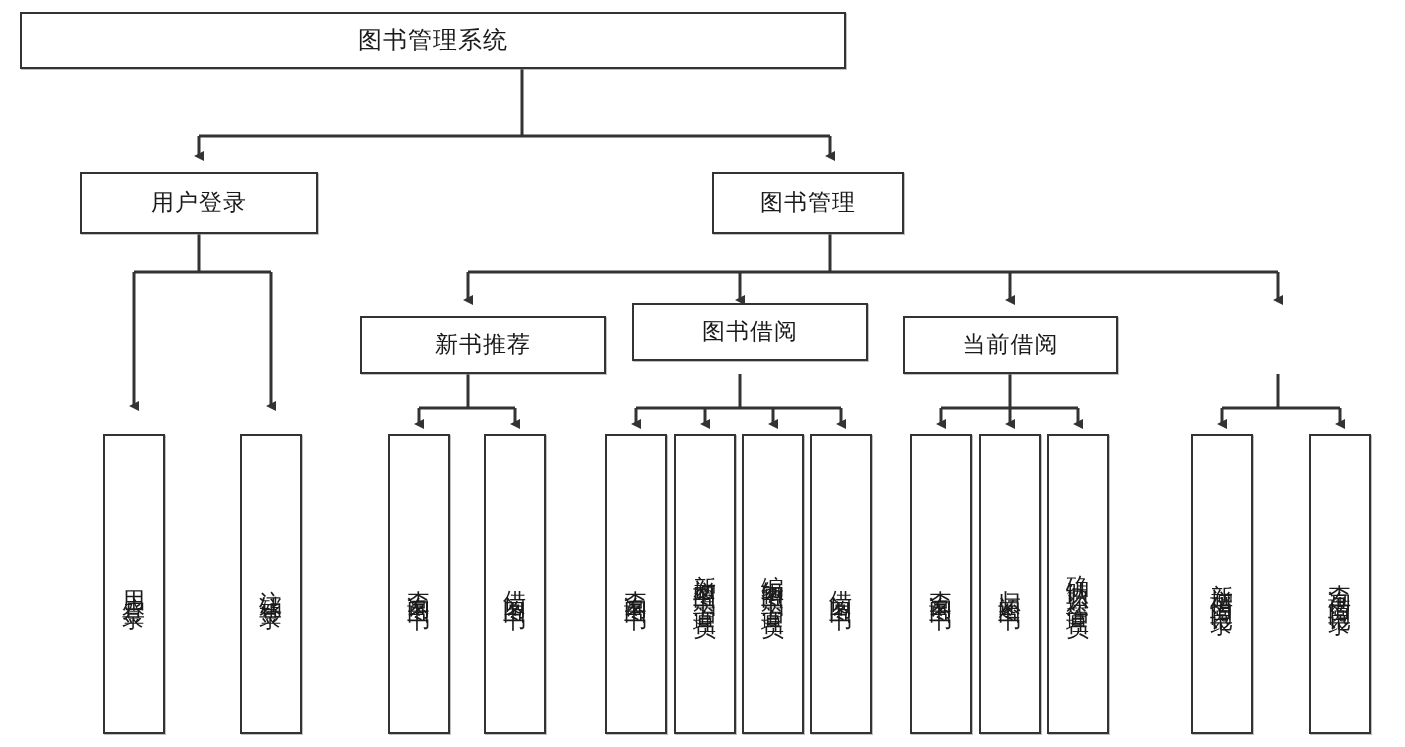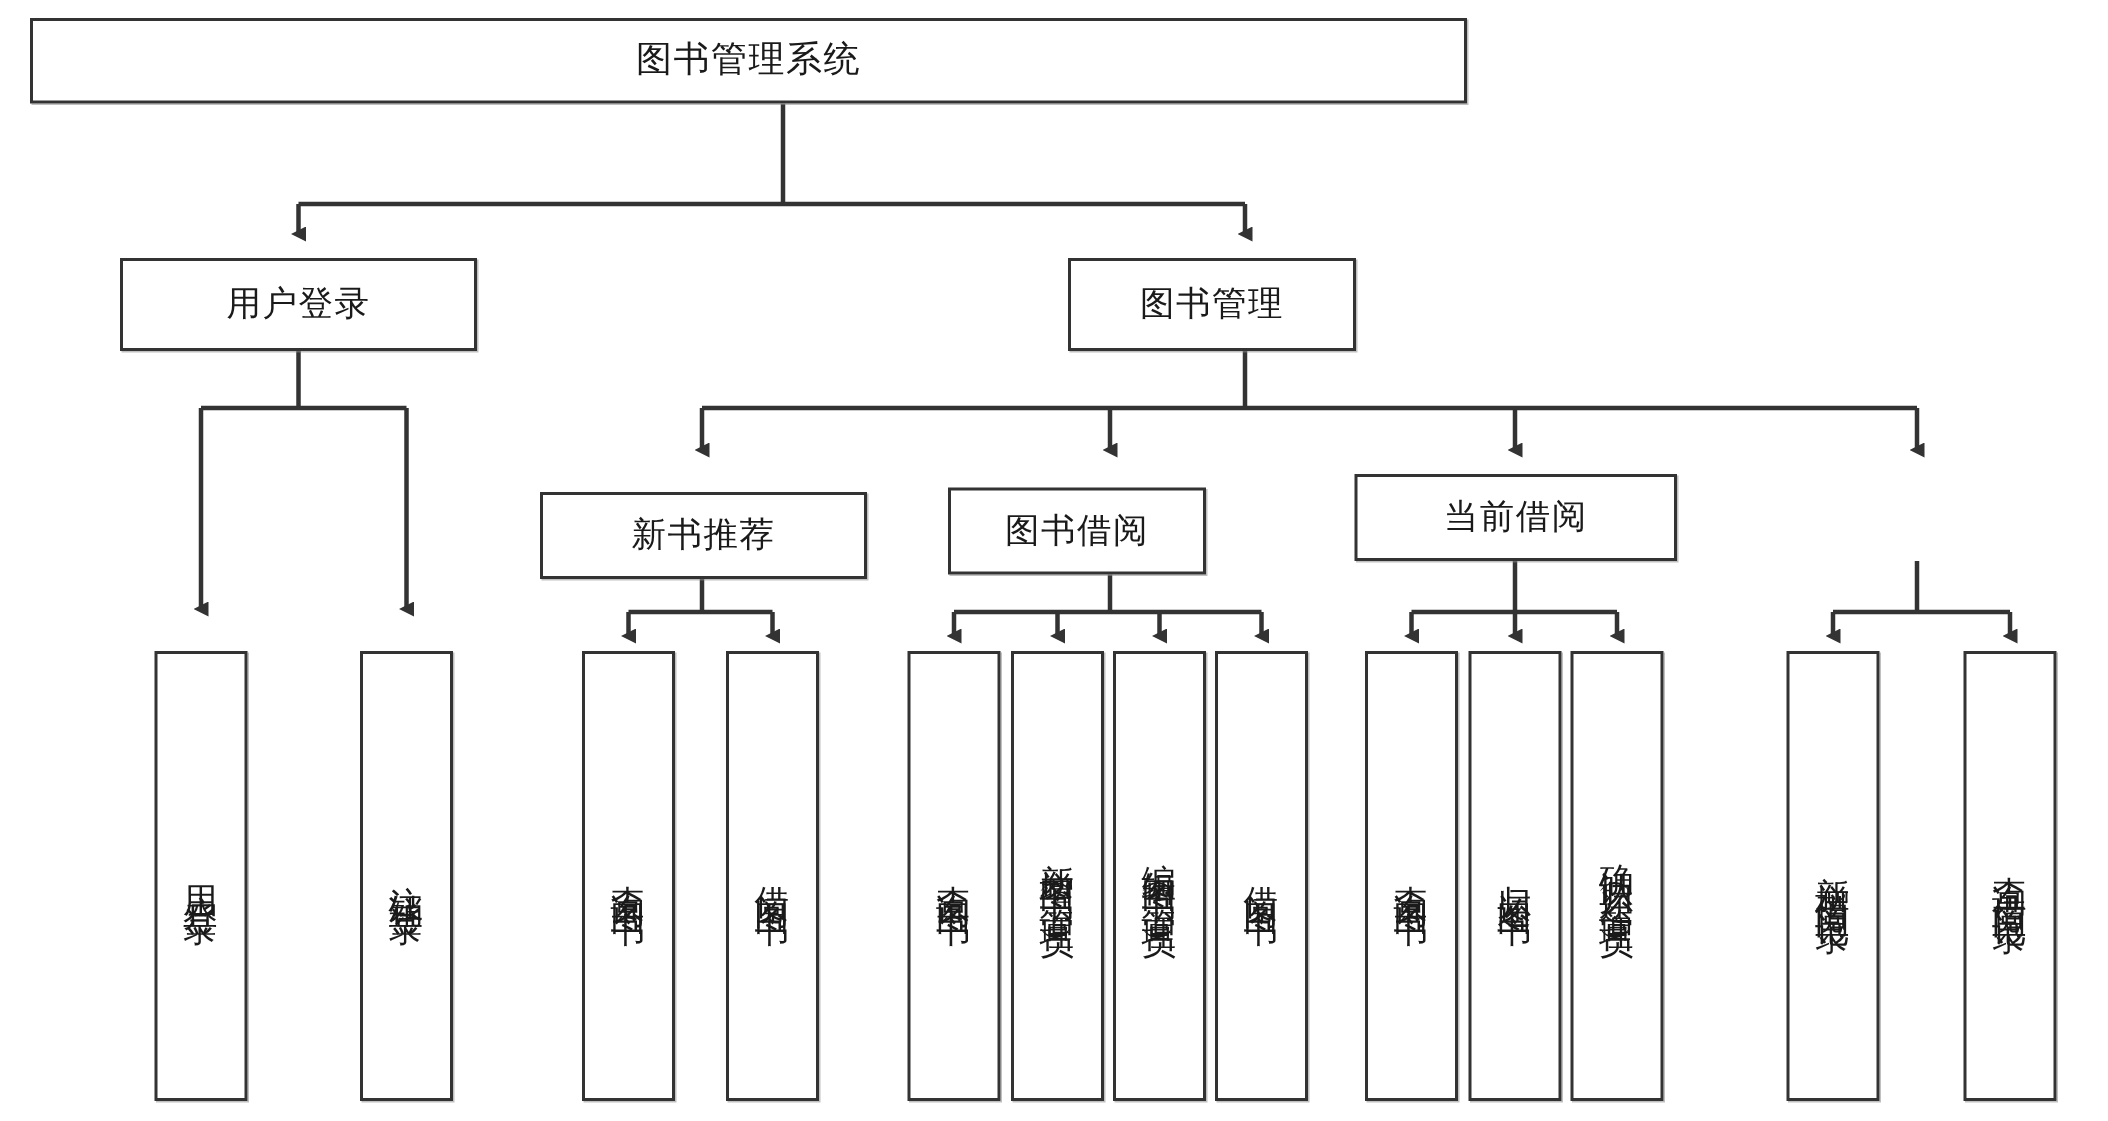--- a/index.html
+++ b/index.html
@@ -117,35 +117,35 @@
       <path d="M1010,408 L1010,424" marker-end="url(#arrow)"></path>
       <path d="M1078,408 L1078,424" marker-end="url(#arrow)"></path>
 
       <path d="M1278,374 L1278,408"></path>
       <path d="M1222,408 L1340,408"></path>
       <path d="M1222,408 L1222,424" marker-end="url(#arrow)"></path>
       <path d="M1340,408 L1340,424" marker-end="url(#arrow)"></path>
     </g>
   </svg>
 
-  <div class="node h root" style="left:20px; top:12px; width:958px; height:57px;">
+  <div class="node h root" style="left:20px; top:12px; width:826px; height:57px;">
     <span>图书管理系统</span>
   </div>
 
   <div class="node h" style="left:80px; top:172px; width:238px; height:62px;">
     <span>用户登录</span>
   </div>
   <div class="node h" style="left:712px; top:172px; width:192px; height:62px;">
     <span>图书管理</span>
   </div>
 
-  <div class="node h" style="left:360px; top:316px; width:218px; height:58px;margin-top:12px;">
+  <div class="node h" style="left:360px; top:316px; width:246px; height:58px;">
     <span>新书推荐</span>
   </div>
-  <div class="node h" style="left:632px; top:325px; width:172px; height:58px;">
+  <div class="node h" style="left:632px; top:303px; width:236px; height:58px;">
     <span>图书借阅</span>
   </div>
   <div class="node h" style="left:903px; top:316px; width:215px; height:58px;">
     <span>当前借阅</span>
   </div>
 
   <div class="node v" style="left:103px; top:434px; width:62px; height:300px;">
     <span class="vlabel">用户登录</span>
   </div>
   <div class="node v" style="left:240px; top:434px; width:62px; height:300px;">

